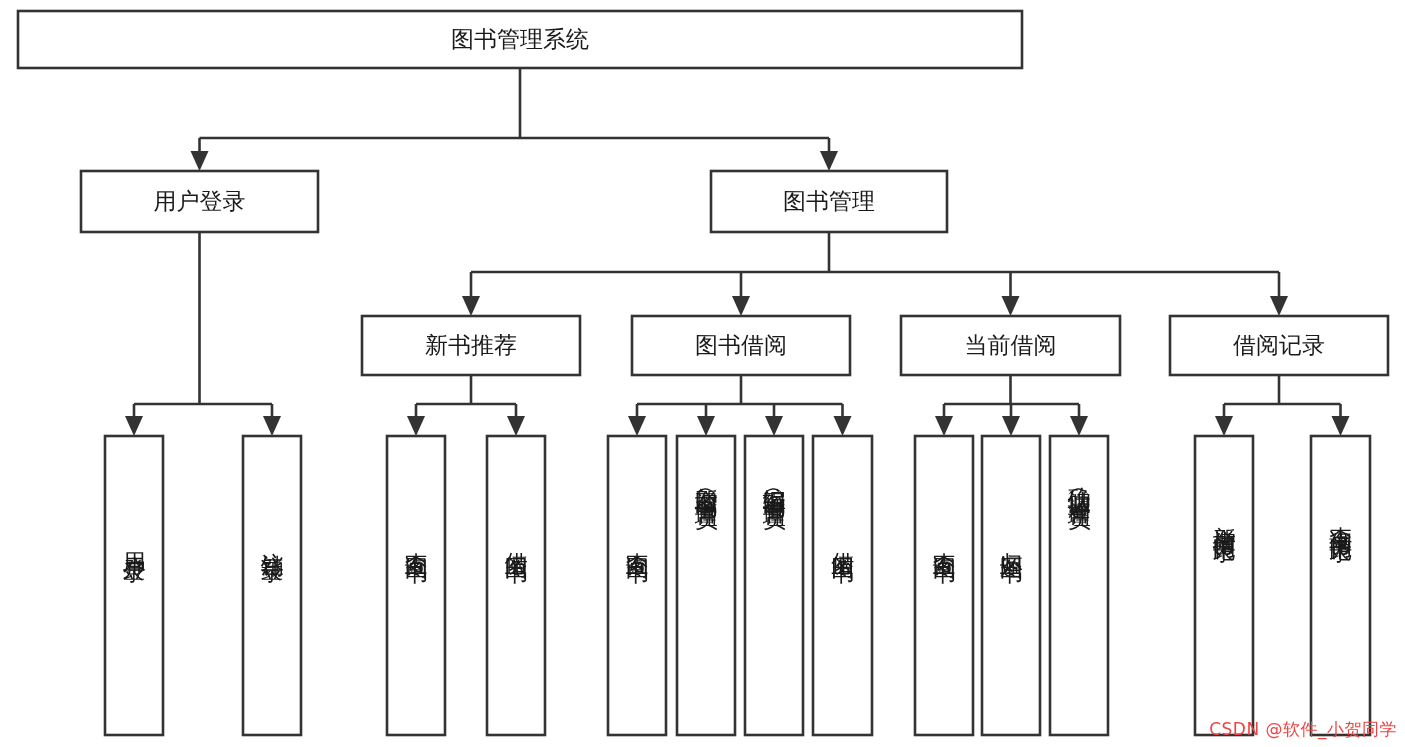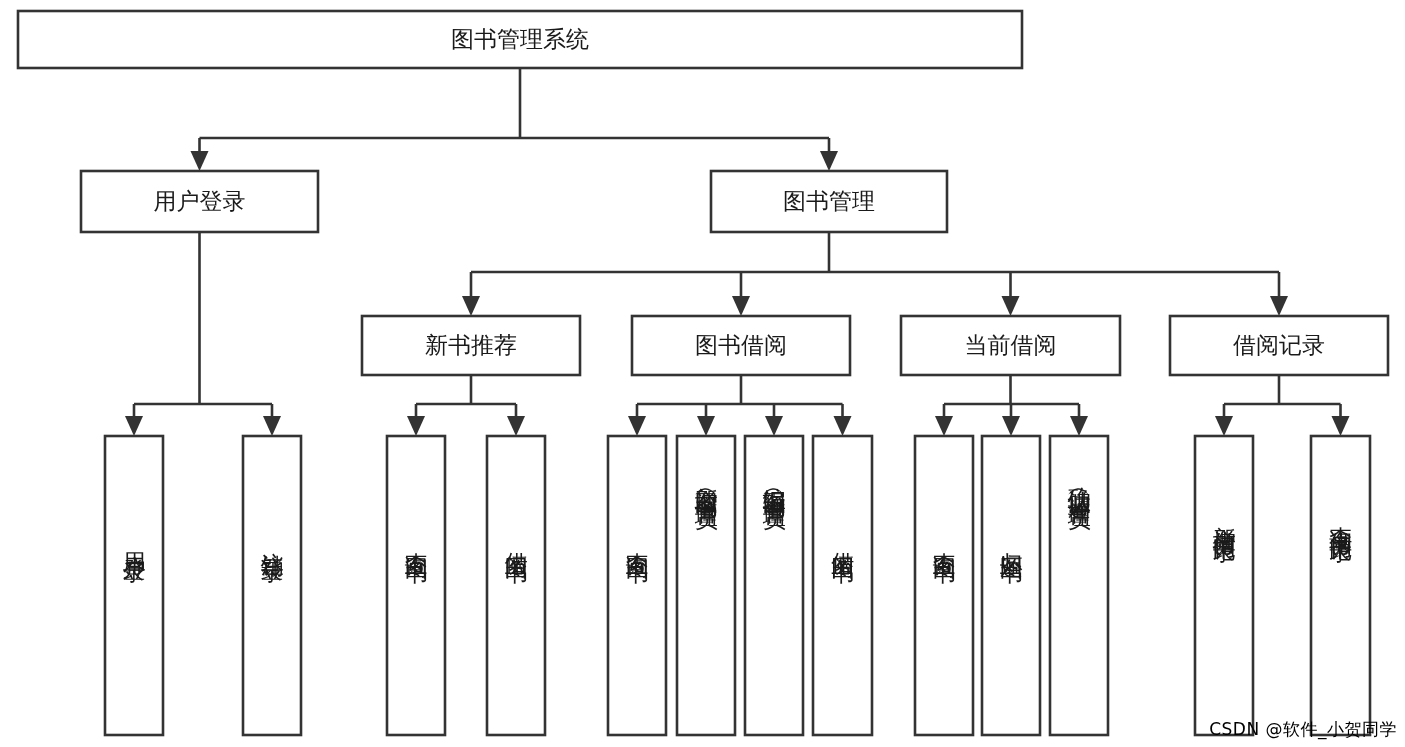--- a/index.html
+++ b/index.html
@@ -59,21 +59,21 @@
     white-space: nowrap;
     text-align: left;
     user-select: none;
   }
   .watermark {
     position: absolute;
     right: 8px;
     bottom: 6px;
     font-family: "DejaVu Sans", "Liberation Sans", sans-serif;
     font-size: 17px;
-    color: #000000;
+    color: #ef4444;
     white-space: nowrap;
     letter-spacing: 0.5px;
   }
 </style>
 </head>
 <body>
 
 <div id="diagram-root">
 
   <svg class="chart-svg" viewBox="0 0 1405 747">

